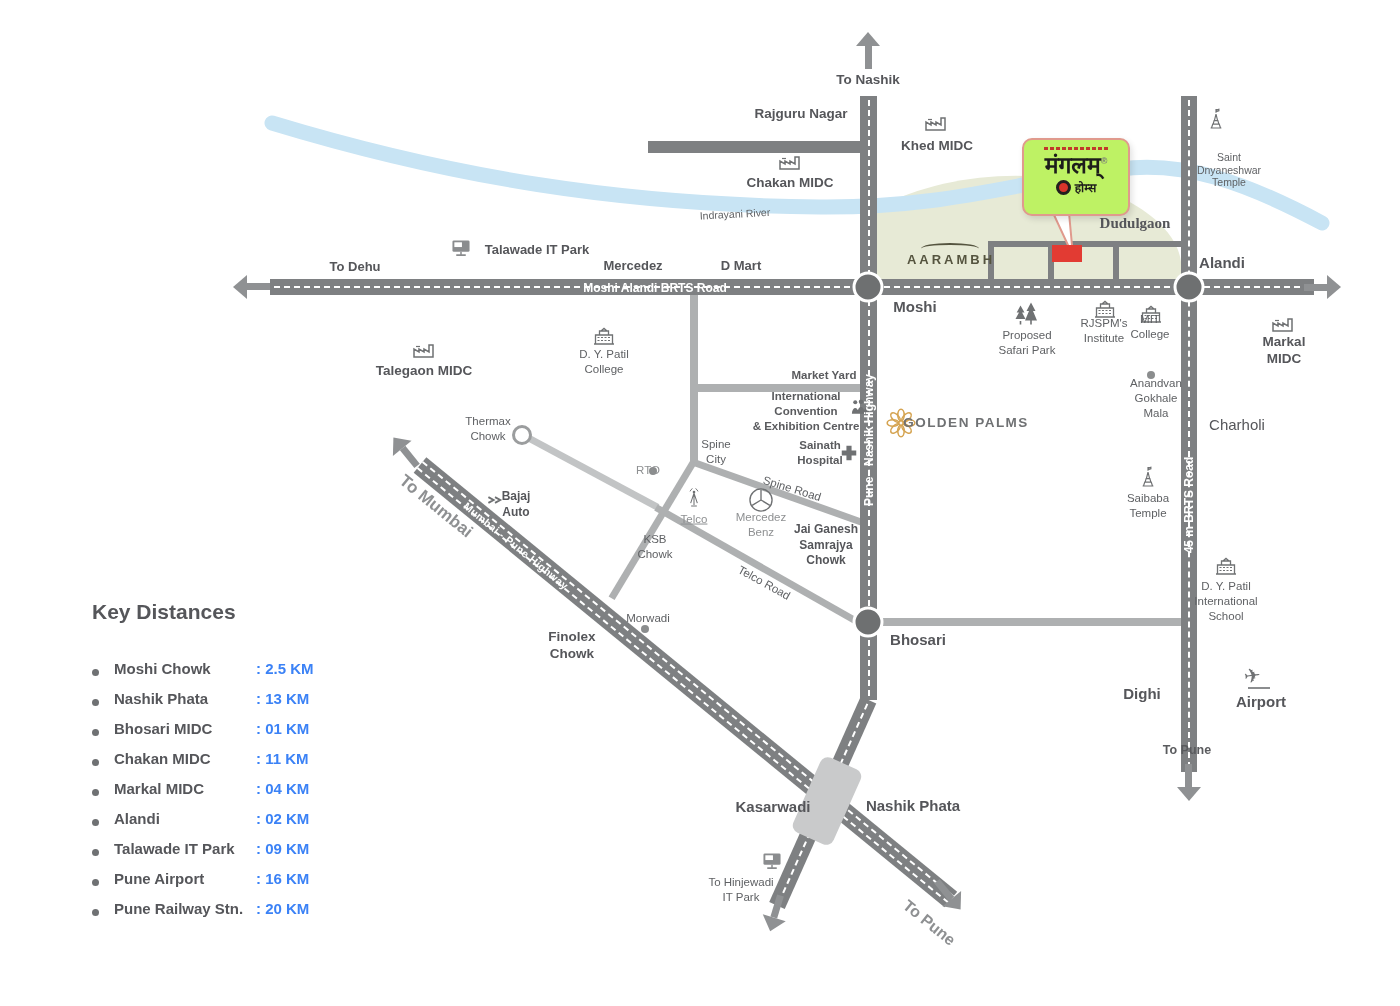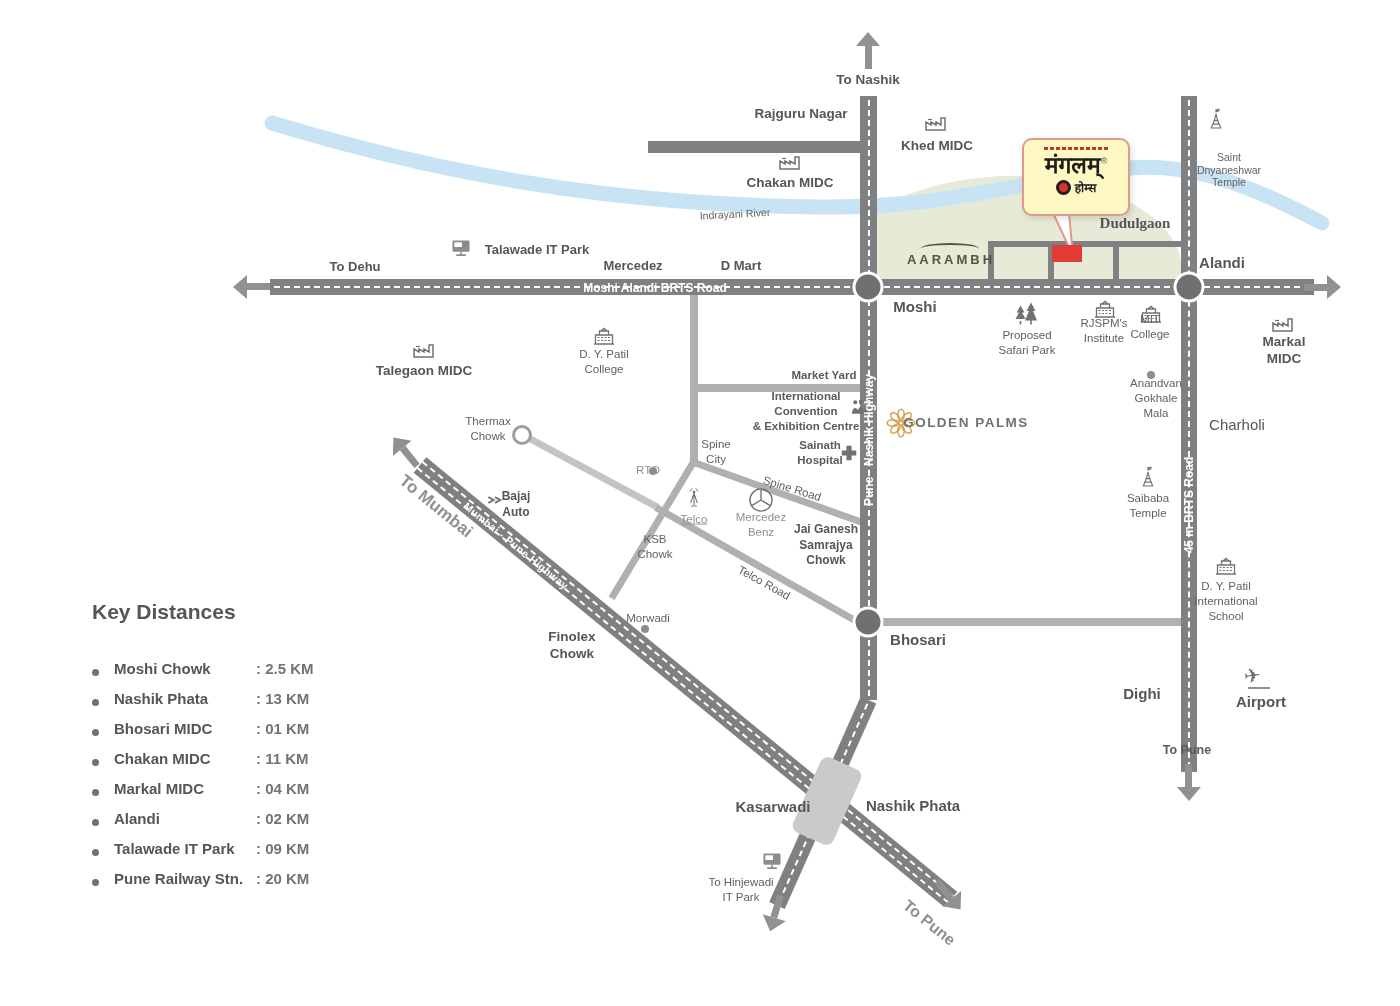--- a/index.html
+++ b/index.html
@@ -48,23 +48,23 @@
   .ring-icon{width:14px;height:14px;border-radius:50%;background:#fff;border:3px solid #9b9d9e}
   
   .swash{position:absolute;left:921px;top:243px;width:58px;height:9px;border-top:2px solid #55543f;
          border-radius:50%;z-index:5}
   
   #kd{position:absolute;left:92px;top:601px;width:280px;z-index:6}
   #kd .kd-title{font:700 21px/1 "Liberation Sans",sans-serif;color:#55565a;margin-bottom:24px}
   .kd-row{display:flex;align-items:flex-end;height:30px}
   .kd-bullet{width:7px;height:7px;border-radius:50%;background:#6f7173;margin-right:15px;flex:none}
   .kd-name{font:700 15px/1 "Liberation Sans",sans-serif;color:#55565a;width:142px;flex:none}
-  .kd-val{font:700 15px/1 "Liberation Sans",sans-serif;color:#737373}
-  
-  #callout{position:absolute;left:1022px;top:138px;width:104px;height:74px;background:#fef9c3;
+  .kd-val{font:700 15px/1 "Liberation Sans",sans-serif;color:#3b82f6}
+  
+  #callout{position:absolute;left:1022px;top:138px;width:104px;height:74px;background:#bef264;
            border:2px solid #e09a8d;border-radius:10px;z-index:7;text-align:center;
            box-shadow:2px 3px 6px rgba(0,0,0,.12)}
   #callout .tag{width:64px;height:3px;margin:7px auto 3px;
         background:repeating-linear-gradient(90deg,#c0392b 0 4px,transparent 4px 6px)}
   #callout .brand{font:700 23px/1.1 "Liberation Sans",sans-serif;color:#1d1d1b;white-space:nowrap}
   #callout .brand sup{font-size:9px;color:#7a7a7a}
   #callout .sub{display:flex;align-items:center;justify-content:center;gap:4px;margin-top:2px}
   #callout .reddot{width:15px;height:15px;border-radius:50%;background:#d8352b;
                    border:3px solid #241f1f;box-sizing:border-box}
   #callout .subtxt{font:700 12px/1 "Liberation Sans",sans-serif;color:#1d1d1b}
@@ -191,20 +191,25 @@
         </div>
         <div class="kd-row">
           <span class="kd-bullet"></span>
           <span class="kd-name">Alandi</span>
           <span class="kd-val">: 02 KM</span>
         </div>
         <div class="kd-row">
           <span class="kd-bullet"></span>
           <span class="kd-name">Talawade IT Park</span>
           <span class="kd-val">: 09 KM</span>
+        </div>
+        <div class="kd-row">
+          <span class="kd-bullet"></span>
+          <span class="kd-name">Pune Airport</span>
+          <span class="kd-val">: 16 KM</span>
         </div>
         <div class="kd-row">
           <span class="kd-bullet"></span>
           <span class="kd-name">Pune Railway Stn.</span>
           <span class="kd-val">: 20 KM</span>
         </div>
       </div>
   </div>
 
   <div id="labels">

